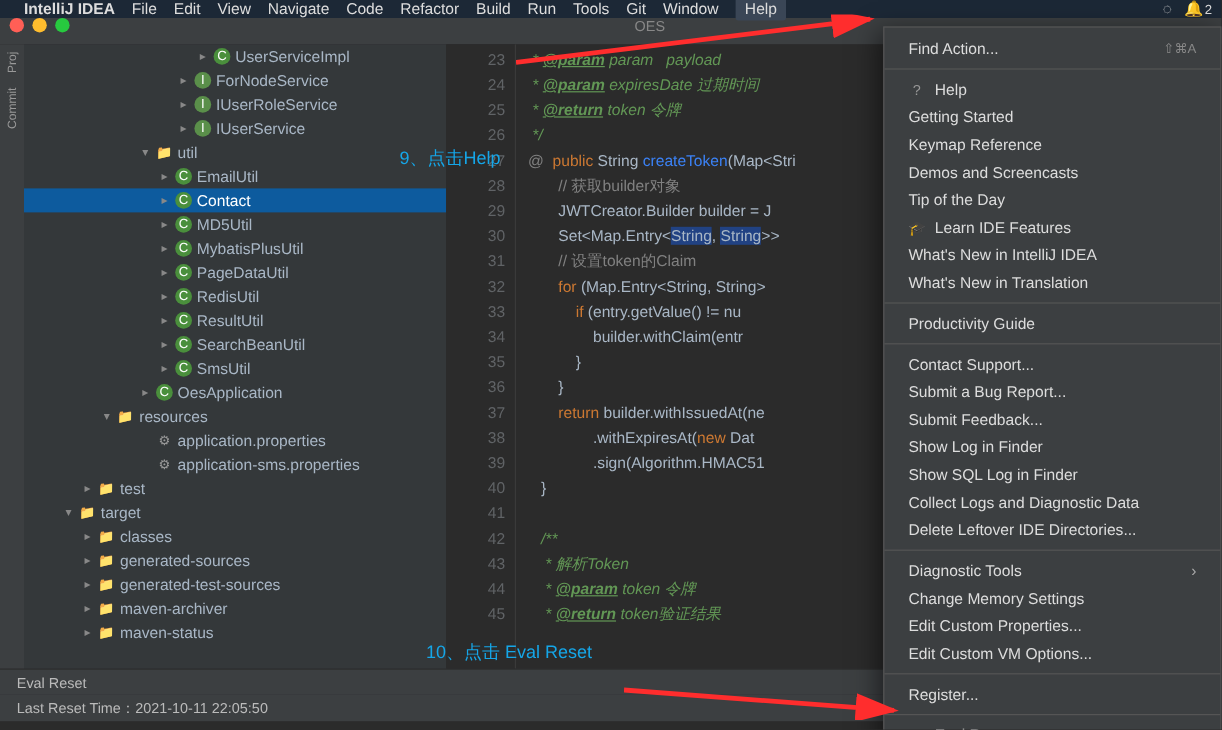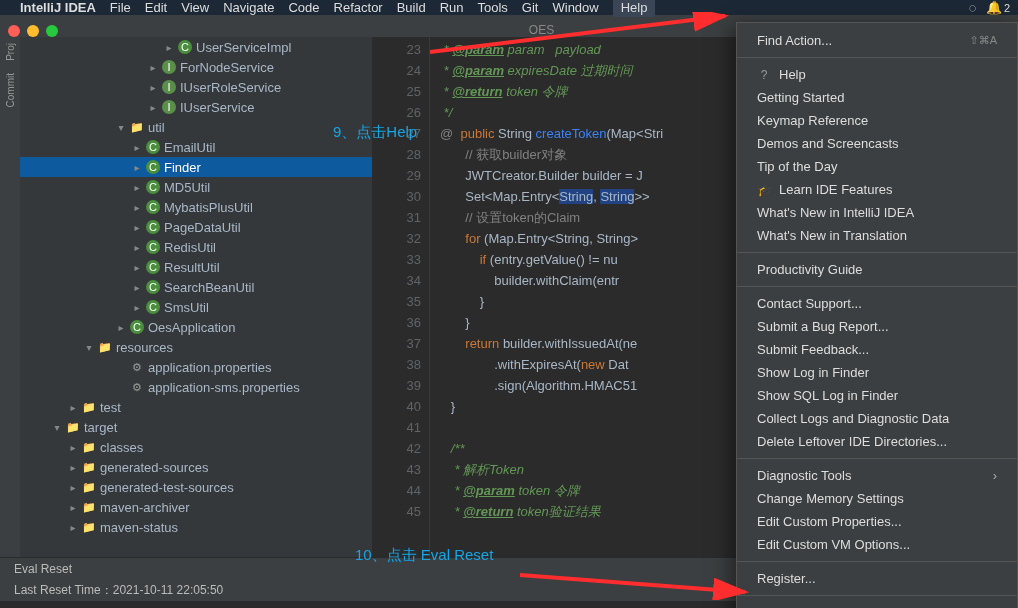--- a/index.html
+++ b/index.html
@@ -10,21 +10,21 @@
 .menubar .apple { margin-right:12px; font-size:14px; color:#ddd; }
 .menubar .app { font-weight:700; margin-right:14px; }
 .menubar .mitem { margin-right:14px; cursor:default; }
 .menubar .mitem.active { background:#3a4656; padding:2px 8px; border-radius:2px; }
 .menubar .spacer { flex:1; }
 .menubar .right-icons { display:flex; align-items:center; gap:10px; color:#ddd; }
 .menubar .bell { position:relative; }
 .menubar .badge { font-size:11px; margin-left:1px; }
 
 
-.winchrome { height:22px; background:#3c3f41; display:flex; align-items:flex-end; padding-left:8px; gap:7px; }
+.winchrome { height:22px; background:#3c3f41; display:flex; align-items:flex-start; padding-left:8px; gap:7px; }
 .dot { width:12px; height:12px; border-radius:50%; }
 .dot.red{background:#ff5f56;} .dot.yellow{background:#ffbd2e;} .dot.green{background:#27c93f;}
 .winchrome .title { flex:1; text-align:center; font-size:12px; color:#888; }
 
 
 .main { display:flex; height:520px; position:relative; }
 .left-rail { width:20px; background:#3c3f41; font-size:10px; color:#999; display:flex; flex-direction:column; align-items:center; padding-top:6px; }
 .left-rail .rot { writing-mode:vertical-rl; transform:rotate(180deg); margin-bottom:12px; }
 
 .tree { width:352px; background:#34383a; overflow:hidden; font-size:13px; color:#a9b7c6; }
@@ -127,21 +127,21 @@
         <span class="tlabel">util</span>
       </div>
       <div class="tree-row" style="padding-left: 112px;">
         <span class="tcaret">▸</span>
         <span class="ticon i-class">C</span>
         <span class="tlabel">EmailUtil</span>
       </div>
       <div class="tree-row sel" style="padding-left: 112px;">
         <span class="tcaret">▸</span>
         <span class="ticon i-class">C</span>
-        <span class="tlabel">Finder</span>
+        <span class="tlabel">Contact</span>
       </div>
       <div class="tree-row" style="padding-left: 112px;">
         <span class="tcaret">▸</span>
         <span class="ticon i-class">C</span>
         <span class="tlabel">MD5Util</span>
       </div>
       <div class="tree-row" style="padding-left: 112px;">
         <span class="tcaret">▸</span>
         <span class="ticon i-class">C</span>
         <span class="tlabel">MybatisPlusUtil</span>
@@ -366,21 +366,21 @@
       <span>Register...</span>
     </div>
   <div class="dd-sep"></div>
   <div class="dd-item">
       <span class="iicon">↻</span>
       <span>Eval Reset</span>
     </div>
 </div>
 
 <div class="annot" style="left:333px; top:123px">9、点击Help</div>
-<div class="annot" style="left:355px; top:546px">10、点击 Eval Reset</div>
+<div class="annot" style="left:355px; top:534px">10、点击 Eval Reset</div>
 
 <svg class="arrow" style="left:430px; top:12px;" width="310" height="50">
   <defs>
       <marker id="ah1" markerWidth="10" markerHeight="10" refX="8" refY="3" orient="auto">
         <path d="M0,0 L0,6 L9,3 z" fill="#ff2d2d"></path>
       </marker>
     </defs>
   <line x1="0" y1="40" x2="295" y2="4" stroke="#ff2d2d" stroke-width="4" marker-end="url(#ah1)"></line>
 </svg>
 

